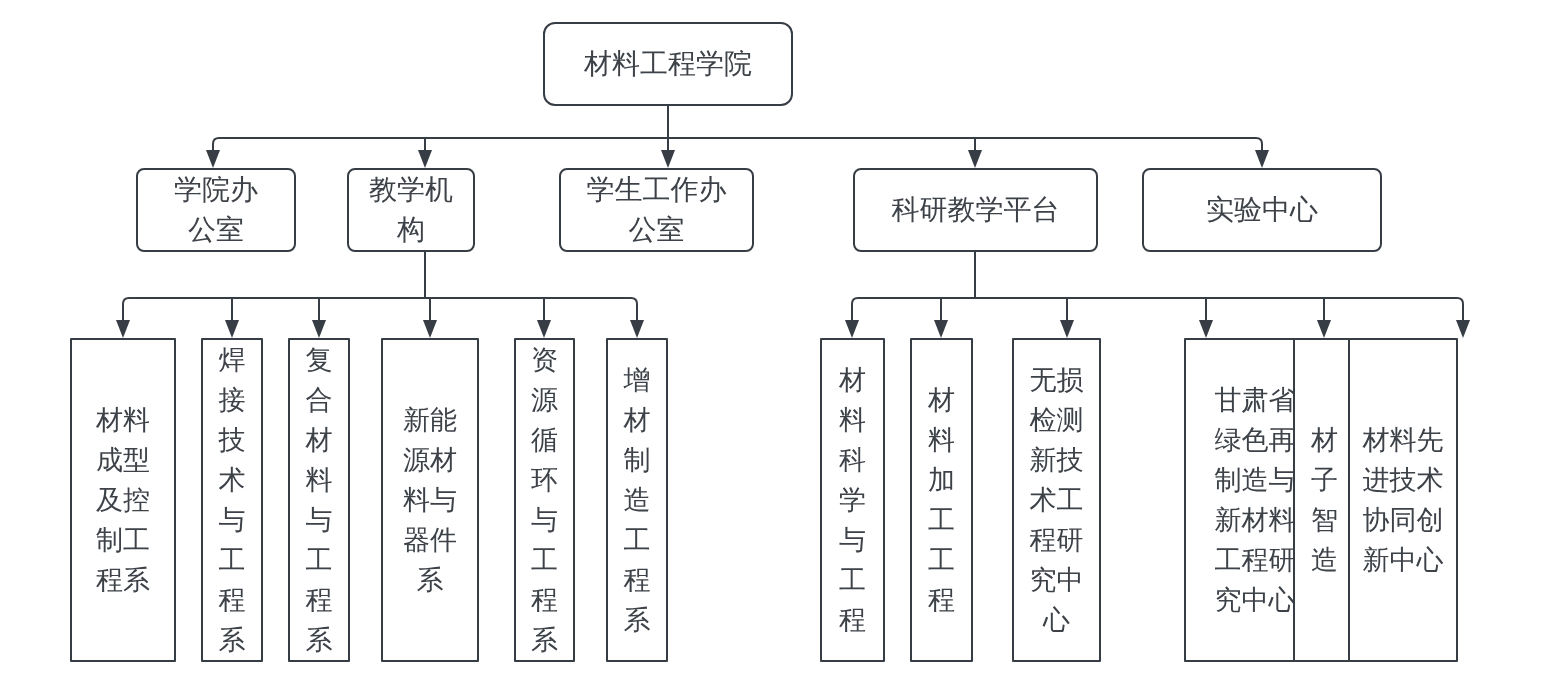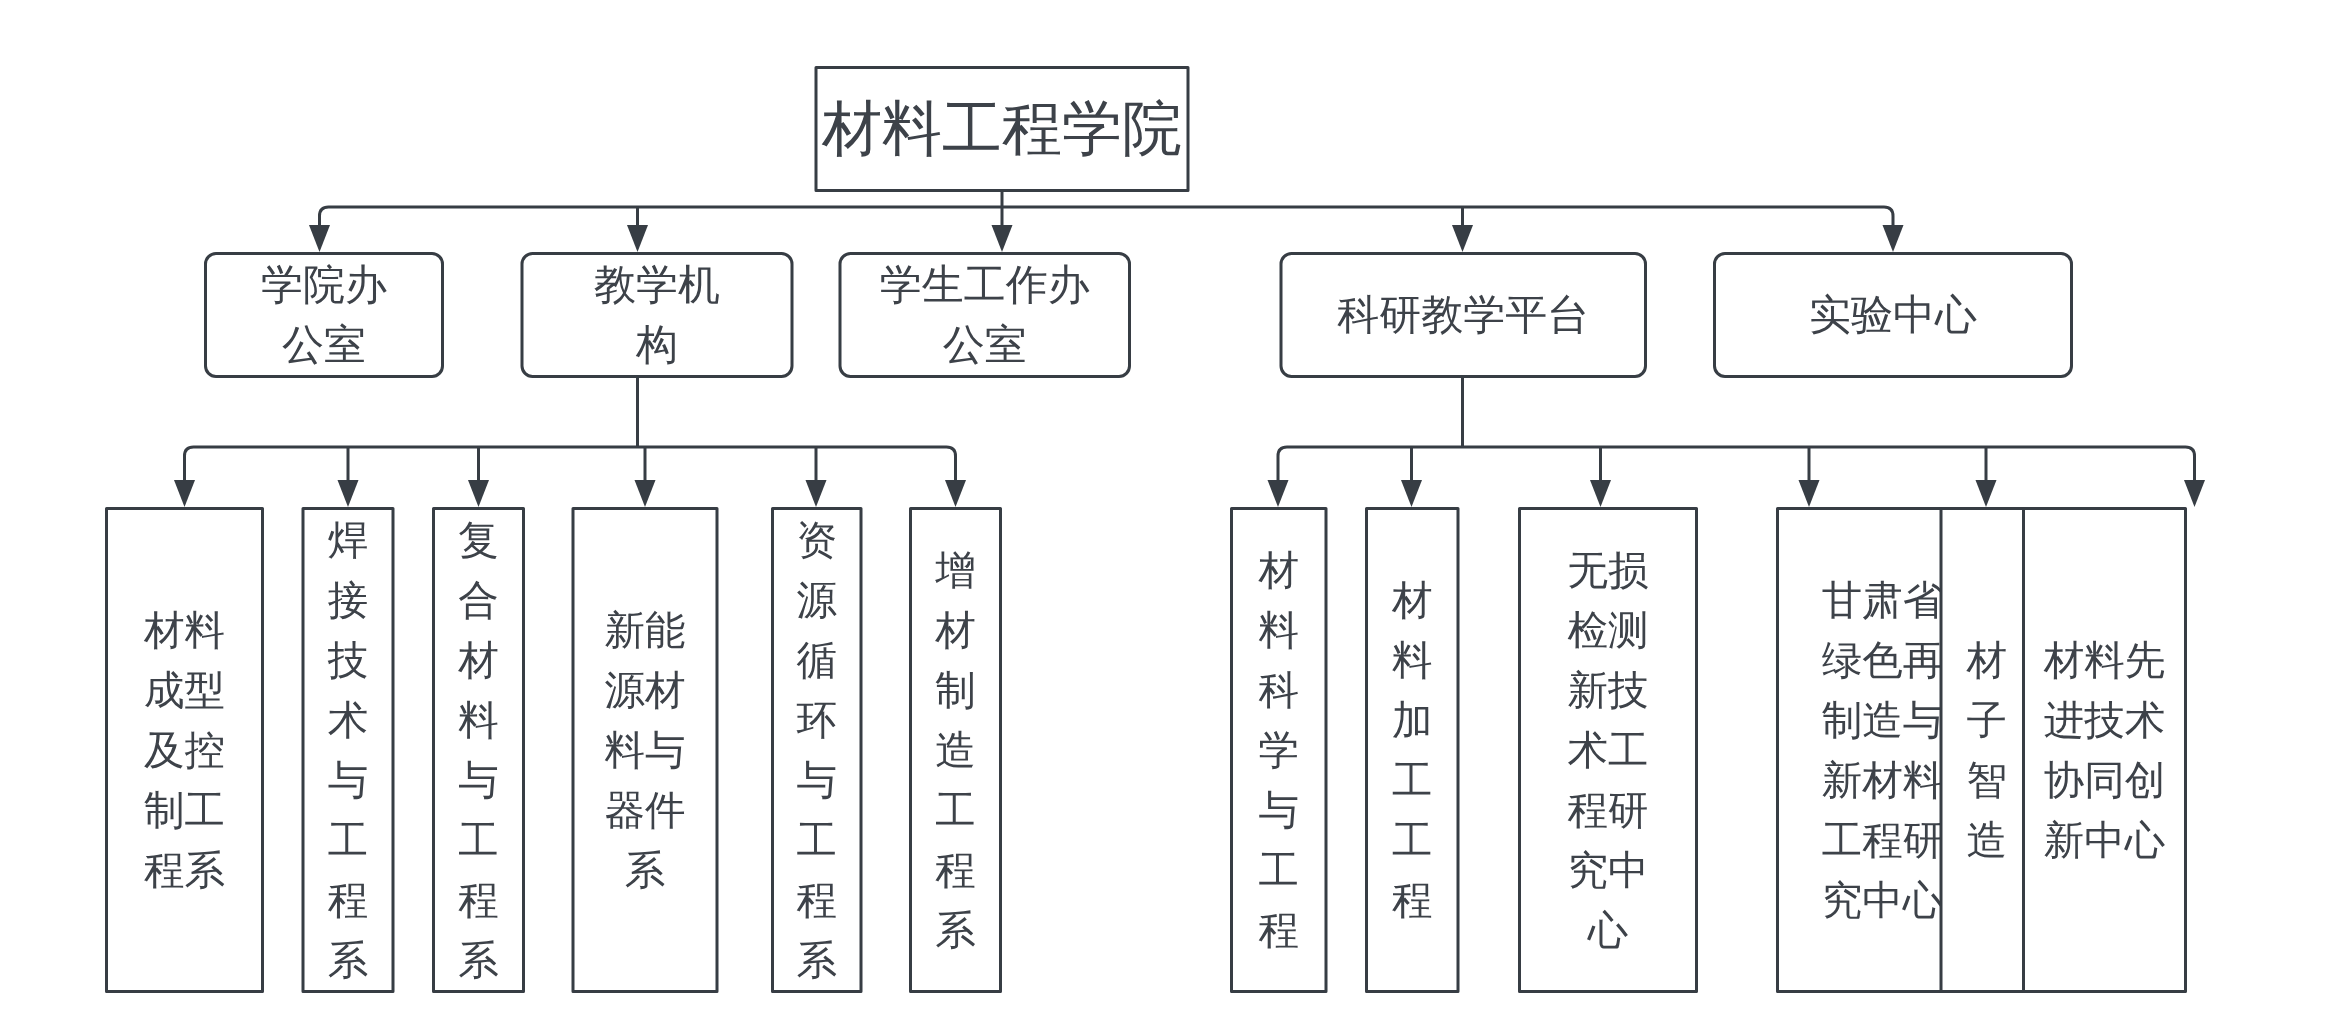--- a/index.html
+++ b/index.html
@@ -31,23 +31,22 @@
     display: flex;
     align-items: center;
     justify-content: center;
     text-align: center;
     white-space: pre-line;
     line-height: 40px;
   }
   .lvl1 {
     top: 22px;
     height: 84px;
-    border-radius: 1px;
-    font-size: 40px;
-    margin-top: 22px;
+    border-radius: 12px;
+    font-size: 28px;
   }
   .lvl2 {
     top: 168px;
     height: 84px;
     border-radius: 8px;
     font-size: 28px;
   }
   .lvl3 {
     top: 338px;
     height: 324px;
@@ -105,21 +104,21 @@
       <polygon points="1199,320 1213,320 1206,338"></polygon>
       <polygon points="1317,320 1331,320 1324,338"></polygon>
       <polygon points="1456,320 1470,320 1463,338"></polygon>
     </g>
   </svg>
 
   <div class="node lvl1" style="left:543px;width:250px">材料工程学院</div>
 
   <div class="node lvl2" style="left:136px;width:160px">学院办
 公室</div>
-  <div class="node lvl2" style="left:347px;width:182px">教学机
+  <div class="node lvl2" style="left:347px;width:128px">教学机
 构</div>
   <div class="node lvl2" style="left:559px;width:195px">学生工作办
 公室</div>
   <div class="node lvl2" style="left:853px;width:245px">科研教学平台</div>
   <div class="node lvl3" style="left:70px;width:106px">材料
 成型
 及控
 制工
 程系</div>
 
@@ -167,21 +166,21 @@
 学
 与
 工
 程</div>
   <div class="node lvl3" style="left:910px;width:63px">材
 料
 加
 工
 工
 程</div>
-  <div class="node lvl3" style="left:1012px;width:120px">无损
+  <div class="node lvl3" style="left:1012px;width:89px">无损
 检测
 新技
 术工
 程研
 究中
 心</div>
   <div class="node lvl3" style="left:1184px;width:142px">甘肃省
 绿色再
 制造与
 新材料

